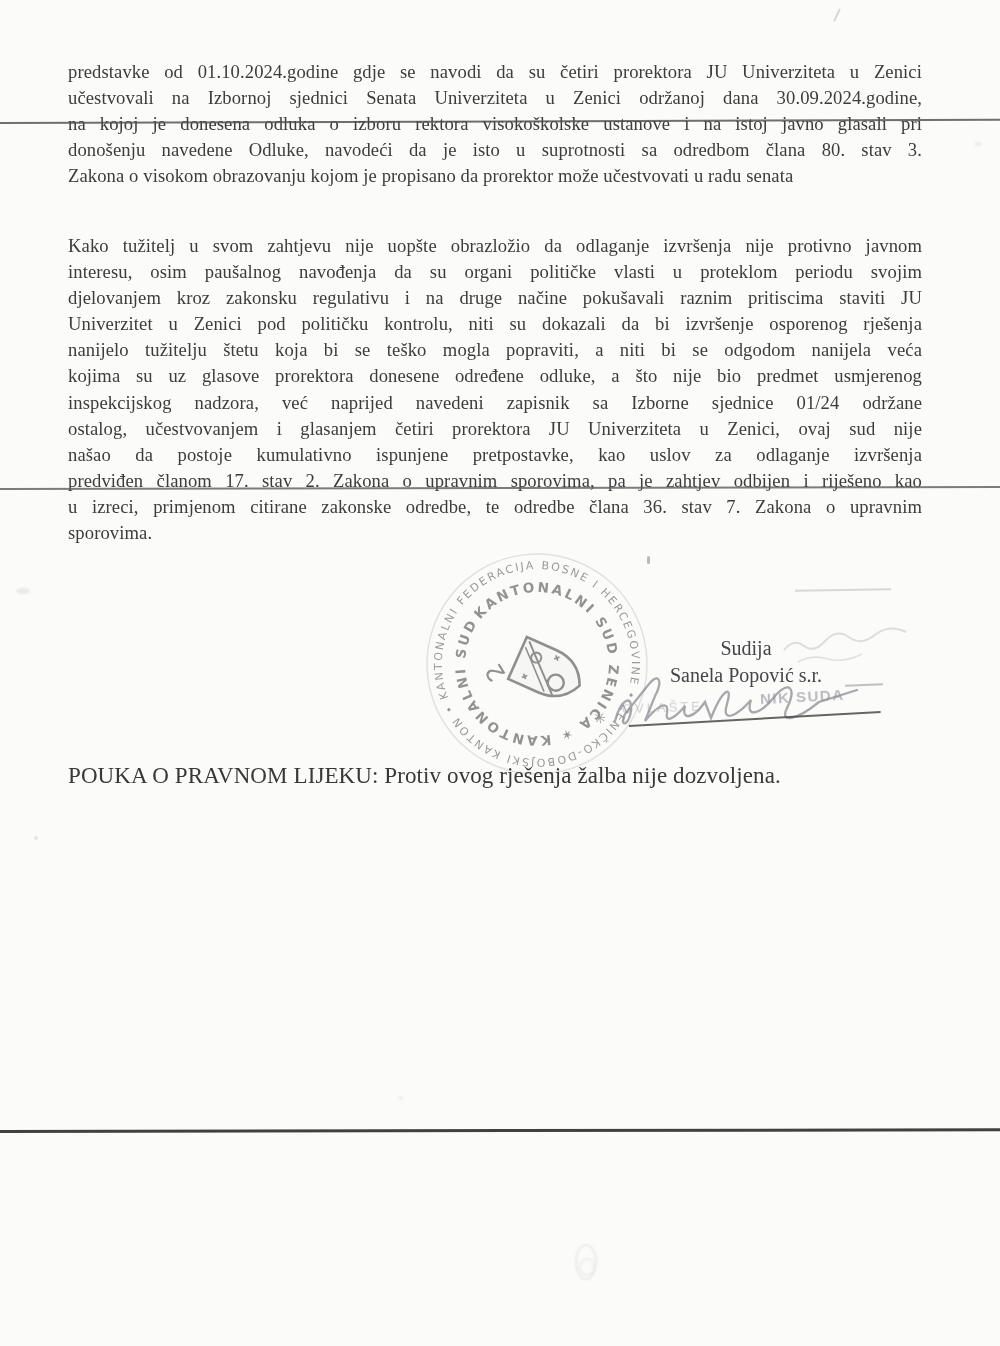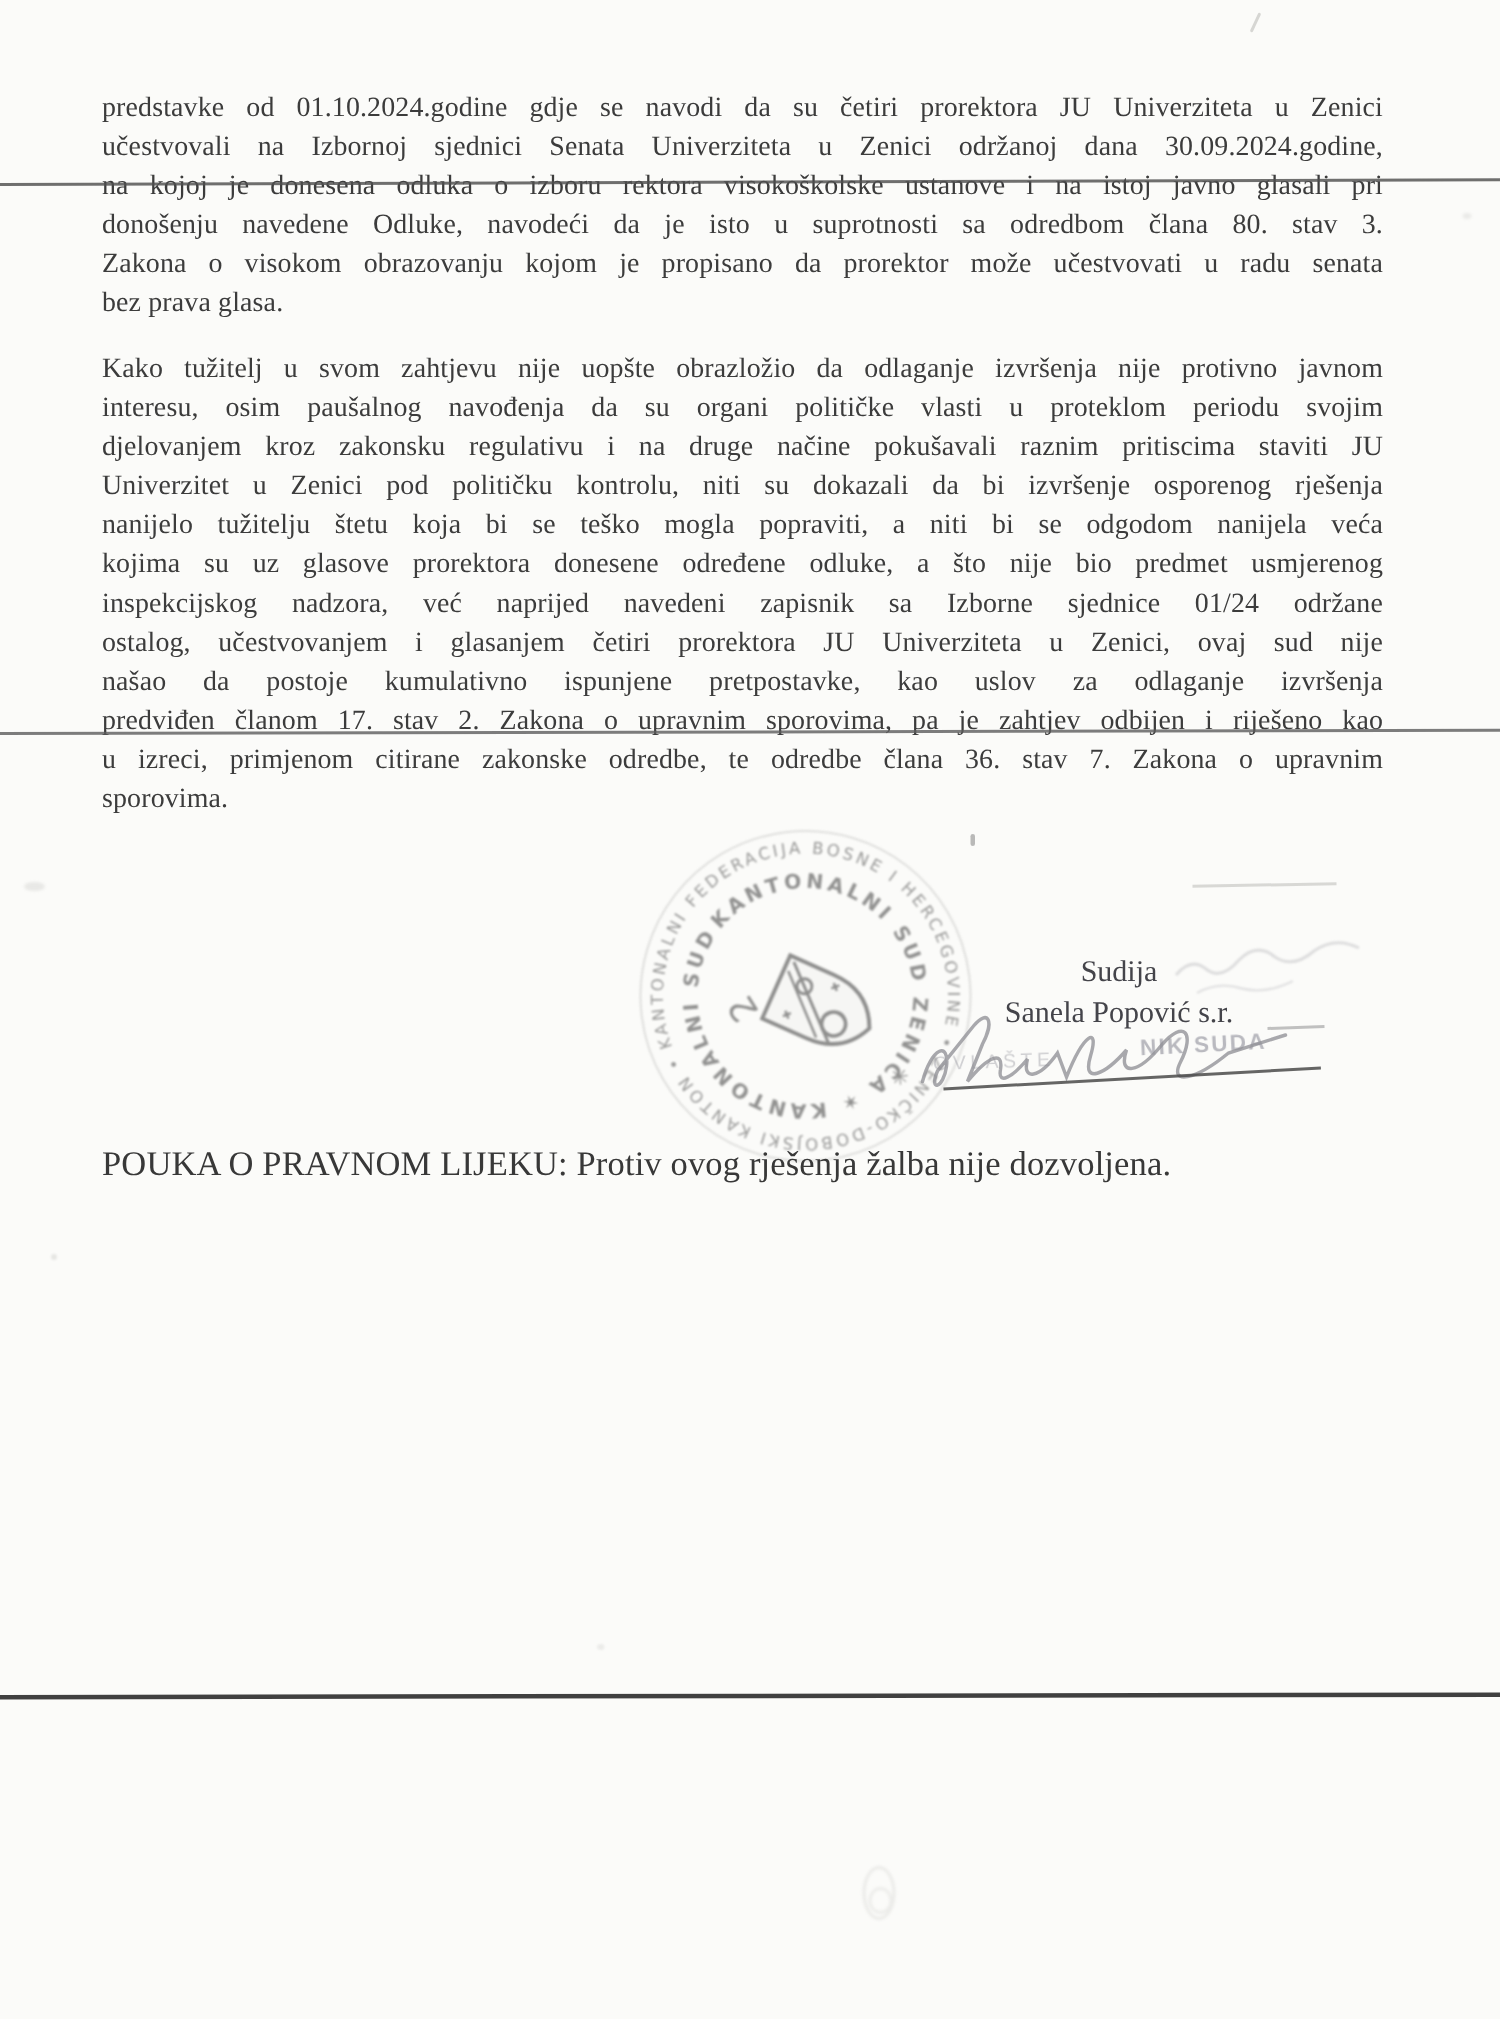--- a/index.html
+++ b/index.html
@@ -3,21 +3,21 @@
 <meta charset="utf-8">
 <style>
   html,body{margin:0;padding:0;}
   body{
     width:1000px;height:1346px;
     background:#fbfbf9;
     font-family:"Liberation Serif","DejaVu Serif",serif;
     position:relative;
     overflow:hidden;
   }
-  .page{position:absolute;inset:0;color:#3b3b3b;}
+  .page{position:absolute;inset:0;color:#3b3b3b;border-radius:24px;}
   
   .para{position:absolute;left:68px;width:854px;}
   #para1{top:59px;}
   #para2{top:233px;}
   .line{
     font-size:18.6px;line-height:26.1px;
     text-align:justify;text-align-last:justify;
     white-space:normal;
     color:#3c3c3c;
     letter-spacing:.1px;
@@ -73,21 +73,20 @@
 
 <div class="page">
 
   <div class="para" id="para1">
 
   <div class="line">predstavke od 01.10.2024.godine gdje se navodi da su četiri prorektora JU Univerziteta u Zenici</div>
       <div class="line">učestvovali na Izbornoj sjednici Senata Univerziteta u Zenici održanoj dana 30.09.2024.godine,</div>
       <div class="line">na kojoj je donesena odluka o izboru rektora visokoškolske ustanove i na istoj javno glasali pri</div>
       <div class="line">donošenju navedene Odluke, navodeći da je isto u suprotnosti sa odredbom člana 80. stav 3.</div>
       <div class="line">Zakona o visokom obrazovanju kojom je propisano da prorektor može učestvovati u radu senata</div>
-      <div class="line">bez prava glasa.</div>
     </div>
 
   <div class="para" id="para2">
 
   <div class="line">Kako tužitelj u svom zahtjevu nije uopšte obrazložio da odlaganje izvršenja nije protivno javnom</div>
       <div class="line">interesu, osim paušalnog navođenja da su organi političke vlasti u proteklom periodu svojim</div>
       <div class="line">djelovanjem kroz zakonsku regulativu i na druge načine pokušavali raznim pritiscima staviti JU</div>
       <div class="line">Univerzitet u Zenici pod političku kontrolu, niti su dokazali da bi izvršenje osporenog rješenja</div>
       <div class="line">nanijelo tužitelju štetu koja bi se teško mogla popraviti, a niti bi se odgodom nanijela veća</div>
       <div class="line">kojima su uz glasove prorektora donesene određene odluke, a što nije bio predmet usmjerenog</div>

